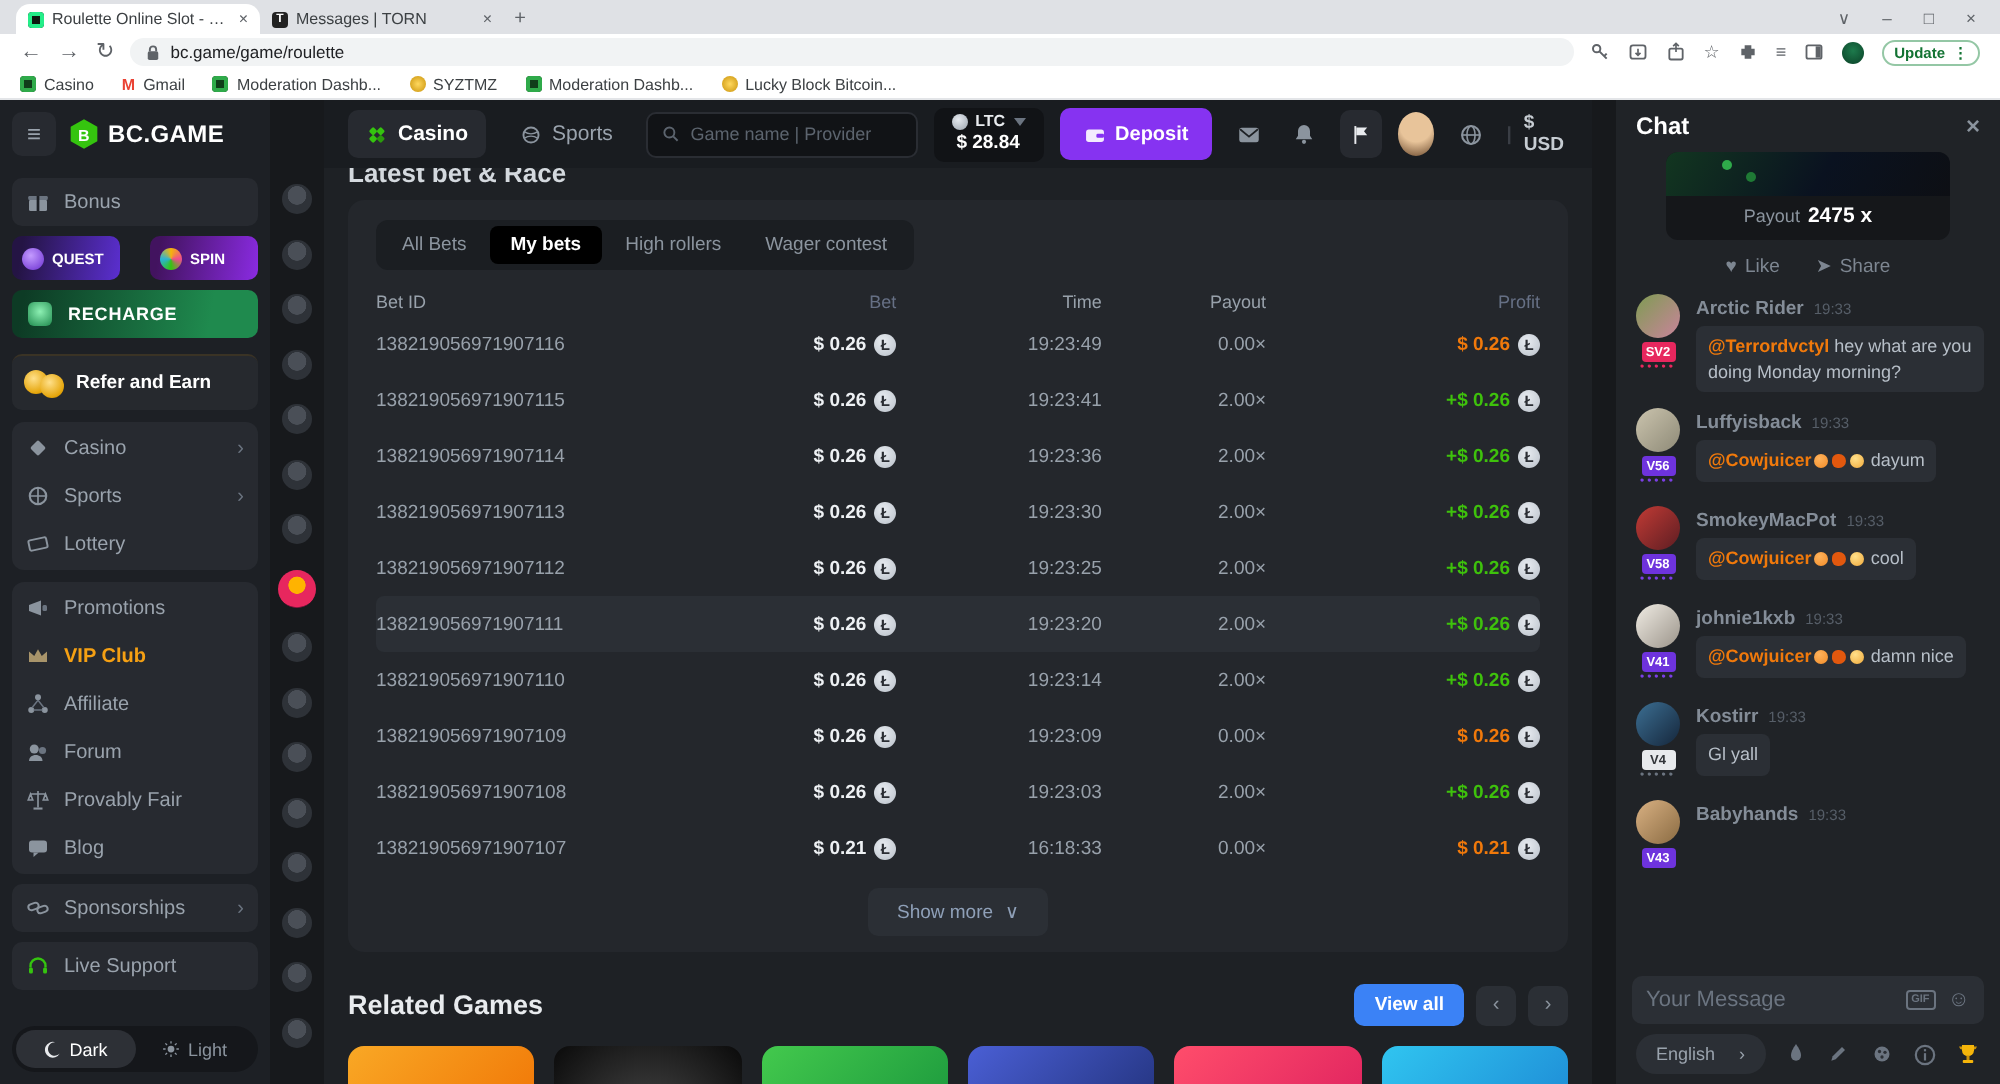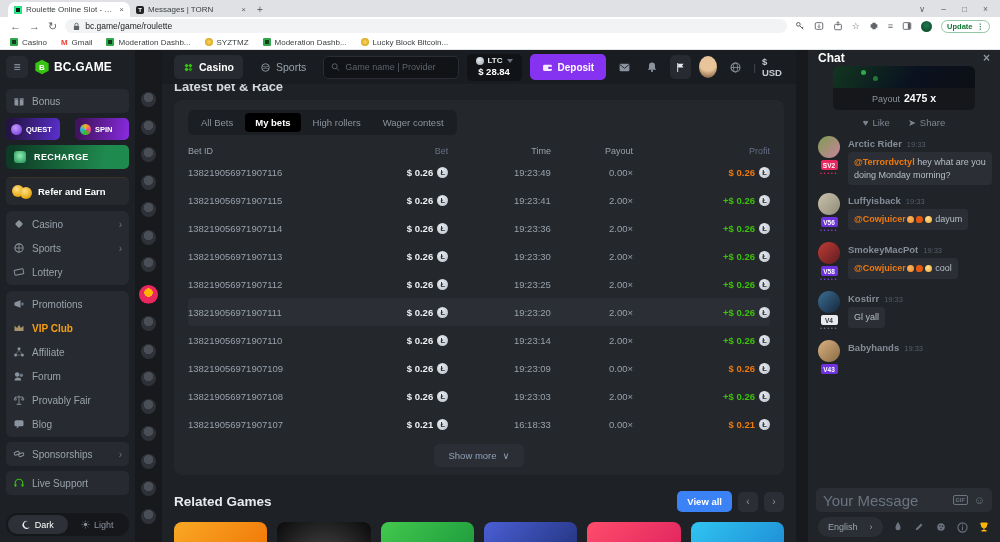--- a/index.html
+++ b/index.html
@@ -99,21 +99,21 @@
 .showmore button{background:#2b2f35;border:0;color:#8fa0b8;font-size:9.5px;border-radius:5px;padding:6px 14px;display:flex;gap:6px;align-items:center}
 .rel-head{display:flex;align-items:center;margin-top:16px;flex:0 0 auto}
 .rel-title{font-size:13.5px;font-weight:bold;color:#e8ebee}
 .viewall{margin-left:auto;background:#3b82f6;border:0;color:#fff;font-size:9.5px;font-weight:bold;border-radius:5px;padding:5px 10px}
 .rel-arrow{width:20px;height:20px;background:#2b2f35;border:0;border-radius:5px;color:#8b949e;display:flex;align-items:center;justify-content:center;margin-left:6px;font-size:10px}
 .thumbs{display:flex;gap:10px;margin-top:10px;flex:0 0 auto}
 .thumb{flex:1;height:60px;border-radius:8px}
 
 .gap{width:12px;background:#17191c;flex:0 0 auto}
 .chat{width:192px;background:#202327;display:flex;flex-direction:column;flex:0 0 auto}
-.chat-head{height:16px;display:flex;align-items:center;padding:0 10px;color:#fff;font-weight:bold;font-size:12px;flex:0 0 auto}
+.chat-head{height:26px;display:flex;align-items:center;padding:0 10px;color:#fff;font-weight:bold;font-size:12px;flex:0 0 auto}
 .chat-close{margin-left:auto;color:#8b949e;font-size:12px}
 .chat-body{flex:1;overflow:hidden;padding:0 8px}
 .pin-card{width:142px;margin:0 auto;border-radius:6px;overflow:hidden;background:#15171a;text-align:center}
 .pin-img{height:22px;background:linear-gradient(120deg,#123620,#0a1220 55%,#0d0f14);position:relative}
 .pin-img i{position:absolute;width:5px;height:5px;border-radius:50%;background:#2faa4a;left:28px;top:4px}
 .pin-img i+i{left:40px;top:10px;background:#1f7a35}
 .pin-pay{padding:4px 0 6px;font-size:9px;color:#8b949e}
 .pin-pay b{color:#fff;font-size:10.5px;margin-left:4px}
 .likes{display:flex;justify-content:center;gap:18px;color:#7d8691;font-size:9.5px;margin-top:7px}
 .likes span{display:flex;gap:4px;align-items:center}
@@ -128,21 +128,21 @@
 .msg-right{flex:1;min-width:0}
 .mhead{font-size:9.5px;font-weight:bold;color:#848d98;padding-top:2px}
 .mtime{font-weight:normal;font-size:7.5px;color:#565e68;margin-left:5px}
 .bubble{display:inline-block;background:#2b2f35;border-radius:4px;padding:4px 6px;font-size:9px;color:#b7bfc8;margin-top:3px;line-height:1.4}
 .mention{color:#f0790b;font-weight:bold}
 .fruit{display:inline-block;width:7px;height:7px;border-radius:50%;margin:0 1px;vertical-align:-1px}
 .f-orange{background:radial-gradient(circle at 38% 32%,#ffb35c,#f28c28)}
 .f-carrot{background:#e2580e;border-radius:45% 55% 55% 45%}
 .f-mango{background:radial-gradient(circle at 38% 32%,#ffe08a,#f0a93b)}
 .chat-input{margin:6px 8px 0;height:24px;background:#2b2f35;border-radius:5px;display:flex;align-items:center;padding:0 7px;gap:6px;flex:0 0 auto}
-.chat-input input{flex:1;background:transparent;border:0;outline:0;color:#c6ccd2;font-size:15px;min-width:0}
+.chat-input input{flex:1;background:transparent;border:0;outline:0;color:#c6ccd2;font-size:11px;min-width:0}
 .chat-input input::placeholder{color:#6b7480}
 .gif-ic{font-size:5.5px;border:1px solid #6b7480;border-radius:2px;color:#6b7480;padding:1px 2px;font-weight:bold}
 .smiley{color:#6b7480;font-size:11px}
 .chat-foot{height:30px;display:flex;align-items:center;gap:9px;padding:0 10px;flex:0 0 auto}
 .lang{height:20px;background:#2b2f35;border:0;border-radius:10px;color:#9aa3ad;font-size:9px;display:flex;align-items:center;gap:12px;padding:0 10px}
 .fi{width:16px;height:16px;display:flex;align-items:center;justify-content:center;margin-left:auto}
 .fi~.fi{margin-left:0}
 </style>
 </head>
 <body>
@@ -700,20 +700,31 @@
           <div class="avatar" style="background:linear-gradient(135deg,#c23b35,#5d1d22)"></div>
           <div class="badge">V58</div>
           <div class="dots">•••••</div>
         </div>
         <div class="msg-right">
           <div class="mhead"><span>SmokeyMacPot</span><span class="mtime">19:33</span></div>
           <div class="bubble"><span class="mention">@Cowjuicer</span><span class="fruit f-orange"></span><span class="fruit f-carrot"></span><span class="fruit f-mango"></span> <span>cool</span></div>
         </div>
       </div>
 
+      <div class="msg">
+        <div class="msg-left">
+          <div class="avatar" style="background:linear-gradient(135deg,#f0ece4,#9b948a)"></div>
+          <div class="badge">V41</div>
+          <div class="dots">•••••</div>
+        </div>
+        <div class="msg-right">
+          <div class="mhead"><span>johnie1kxb</span><span class="mtime">19:33</span></div>
+          <div class="bubble"><span class="mention">@Cowjuicer</span><span class="fruit f-orange"></span><span class="fruit f-carrot"></span><span class="fruit f-mango"></span> <span>damn nice</span></div>
+        </div>
+      </div>
 
       <div class="msg">
         <div class="msg-left">
           <div class="avatar" style="background:linear-gradient(135deg,#3c6f93,#15263b)"></div>
           <div class="badge light">V4</div>
           <div class="dots gray">•••••</div>
         </div>
         <div class="msg-right">
           <div class="mhead"><span>Kostirr</span><span class="mtime">19:33</span></div>
           <div class="bubble"><span>Gl yall</span></div>

